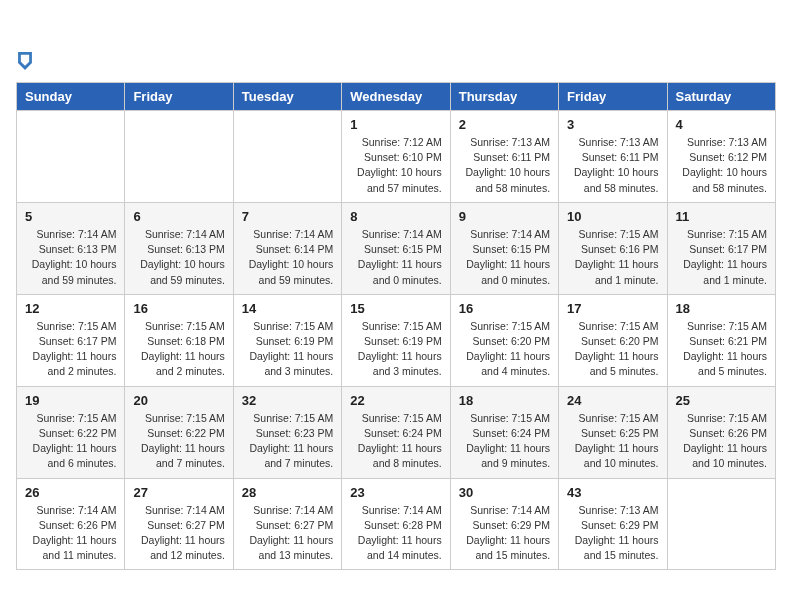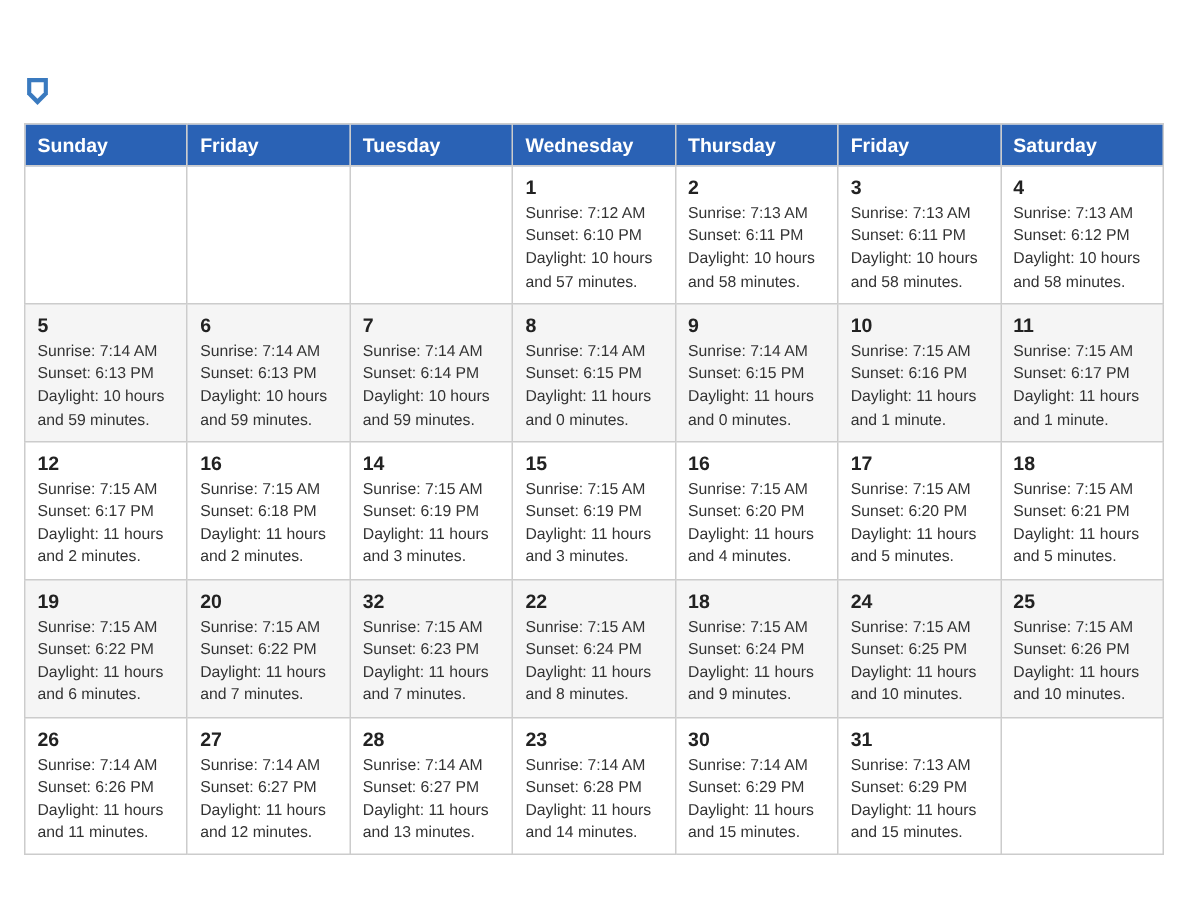--- a/index.html
+++ b/index.html
@@ -88,20 +88,21 @@
       font-size: 13px;
       font-weight: bold;
       color: #222;
       display: block;
       margin-bottom: 3px;
     }
     .day-info {
       font-size: 10.5px;
       line-height: 1.45;
       color: #333;
+      text-align: right;
     }
     .empty {
       background: #fff !important;
     }
   </style>
 </head>
 <body>
 
 <div class="page">
   <div class="header">
@@ -320,21 +321,21 @@
 Sunset: 6:28 PM
 Daylight: 11 hours and 14 minutes.</div>
           </td>
           <td>
             <span class="day-number">30</span>
             <div class="day-info" style="white-space: pre-line;">Sunrise: 7:14 AM
 Sunset: 6:29 PM
 Daylight: 11 hours and 15 minutes.</div>
           </td>
           <td>
-            <span class="day-number">31</span>
+            <span class="day-number">43</span>
             <div class="day-info" style="white-space: pre-line;">Sunrise: 7:13 AM
 Sunset: 6:29 PM
 Daylight: 11 hours and 15 minutes.</div>
           </td>
           <td class="empty"></td>
         </tr>
       </tbody>
   </table>
 </div>
 

